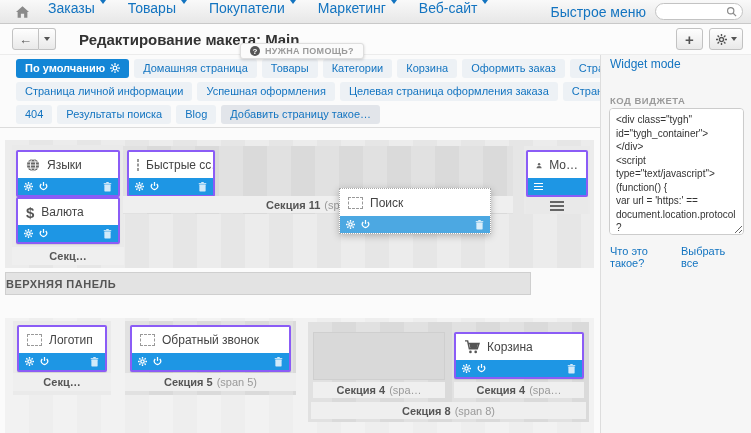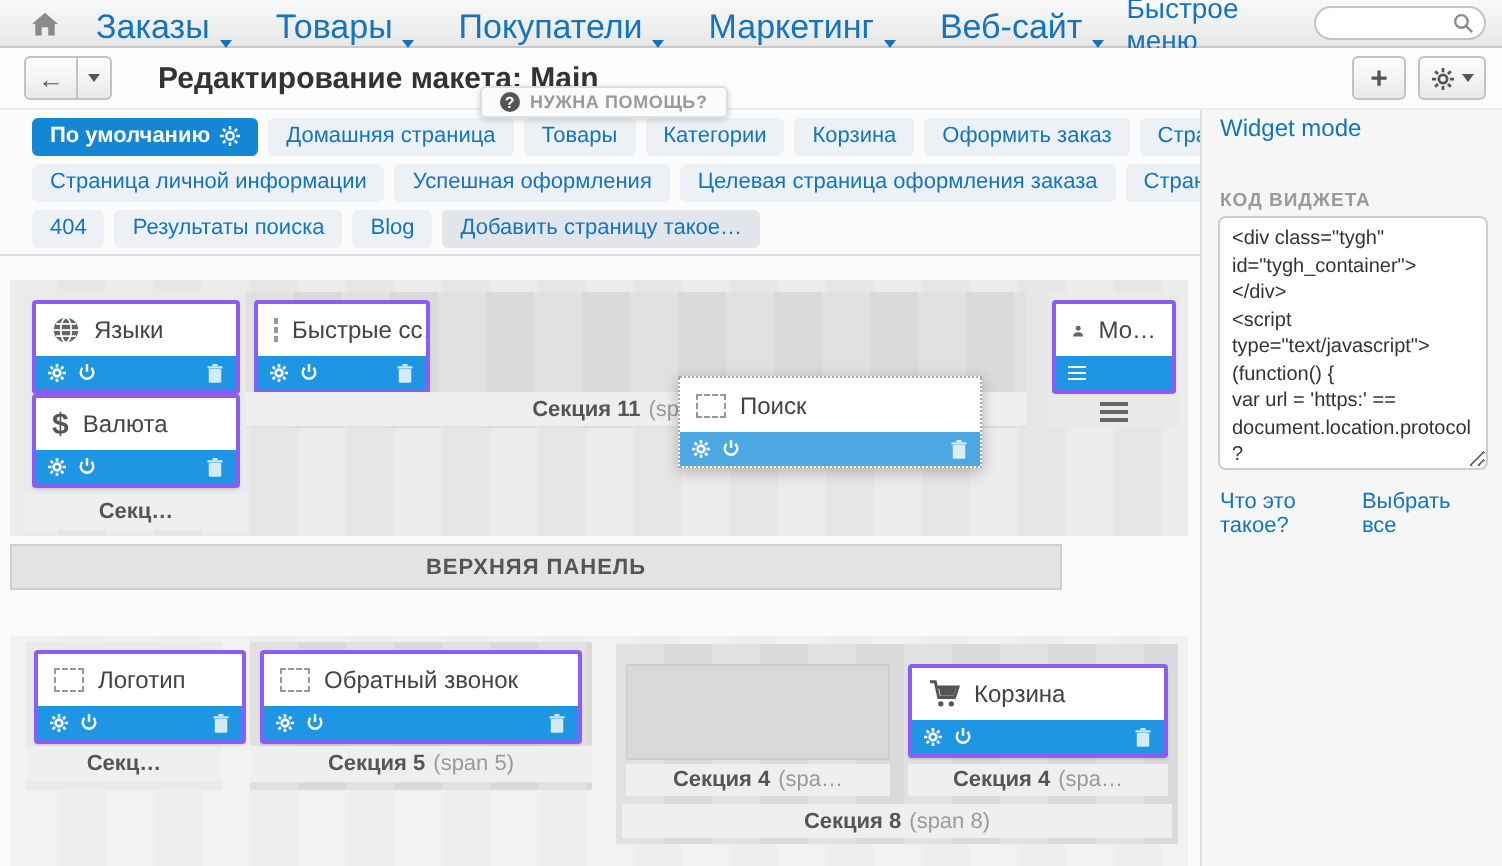--- a/index.html
+++ b/index.html
@@ -5,22 +5,22 @@
   * { margin:0; padding:0; box-sizing:border-box; }
   html,body { width:751px; height:433px; }
   body { position:relative; overflow:hidden; background:#fff;
          font-family:"Liberation Sans", sans-serif; color:#444; }
 
   
   .topnav { position:absolute; left:0; top:0; width:751px; height:24px;
             background:linear-gradient(#f9f9f9,#e7e7e7); border-bottom:1px solid #c9c9c9;
             display:flex; align-items:center; padding:0 8px; }
   .home { padding:0 8px; display:flex; align-items:center; cursor:pointer; }
-  .nav-item { color:#1374c0; font-size:17px; padding:0 11px; height:24px;
-              display:flex; align-items:flex-end; gap:5px; cursor:pointer; white-space:nowrap; }
+  .nav-item { color:#1374c0; font-size:14px; padding:0 11px; height:24px;
+              display:flex; align-items:flex-start; gap:5px; cursor:pointer; white-space:nowrap; }
   .caret { width:0; height:0; border-left:3.5px solid transparent; border-right:3.5px solid transparent;
            border-top:4px solid #1374c0; }
   .tn-right { margin-left:auto; display:flex; align-items:center; }
   .quick-menu { color:#1374c0; font-size:14px; margin-right:9px; cursor:pointer; }
   .search-pill { width:88px; height:17px; background:#fff; border:1px solid #c3c3c3;
                  border-radius:9px; display:flex; align-items:center; padding:0 5px 0 8px; }
   .search-pill input { flex:1; border:none; outline:none; background:transparent; font-size:10px; width:60px; }
 
   
   .titlebar { position:absolute; left:0; top:24px; width:751px; height:31px; background:#fcfcfc;
@@ -74,21 +74,21 @@
   .bar-sp { flex:1; }
   .ghost-bar { background:#4ca8e2; }
   .dashed-ic { width:15px; height:12px; border:1px dashed #999; background:#fff; }
 
   .sec-label { display:flex; align-items:center; justify-content:center; gap:4px;
                background:#efefef; font-size:11px; font-weight:bold; color:#555; white-space:nowrap; overflow:hidden; }
   .muted { color:#9a9a9a; font-weight:normal; }
   .empty-blk { background:#d9d9d9; border:1px solid #cfcfcf; }
 
   .top-panel { position:absolute; left:5px; top:144px; width:526px; height:23px; background:#e3e3e3;
-               border:1px solid #cfcfcf; display:flex; align-items:center; justify-content:center;
+               border:1px solid #cfcfcf; display:flex; align-items:center; justify-content:flex-start;
                font-size:11px; font-weight:bold; color:#555; letter-spacing:.5px; }
 
   .ghost { position:absolute; left:339px; top:60px; width:152px; z-index:20; background:#fff;
            border:1px dotted #aaa; box-shadow:0 2px 7px rgba(0,0,0,.25); cursor:move; }
   .ghost .blk-hd { height:27px; }
 
   .burger-dark { display:inline-block; width:14px; }
   .burger-dark i { display:block; height:2px; background:#666; margin:2px 0; }
   .burger-white { display:inline-block; width:9px; }
   .burger-white i { display:block; height:1.5px; background:#fff; margin:1.5px 0; }
@@ -332,21 +332,21 @@
       </div>
     </div>
 
     <div class="top-panel">
       <span>ВЕРХНЯЯ ПАНЕЛЬ</span>
     </div>
 
     <div class="group-bottom stripes-faint">
 
       <div class="abs colbox" style="left:8px; top:3px; width:98px; height:74px;">
-        <div class="blk" style="left:4px; top:4px; width:106px;">
+        <div class="blk" style="left:4px; top:4px; width:90px;">
           <div class="blk-hd">
             <span class="dashed-ic"></span>
             <span>Логотип</span>
           </div>
           <div class="blk-bar">
             <svg width="9" height="9" viewBox="0 0 16 16">
                 <circle cx="8" cy="8" r="3" fill="none" stroke="#fff" stroke-width="2.4"></circle>
                 <g stroke="#fff" stroke-width="2.4">
                   <path d="M8 0v3M8 13v3M0 8h3M13 8h3M2.3 2.3l2.1 2.1M11.6 11.6l2.1 2.1M13.7 2.3l-2.1 2.1M4.4 11.6l-2.1 2.1"></path>
                 </g>

